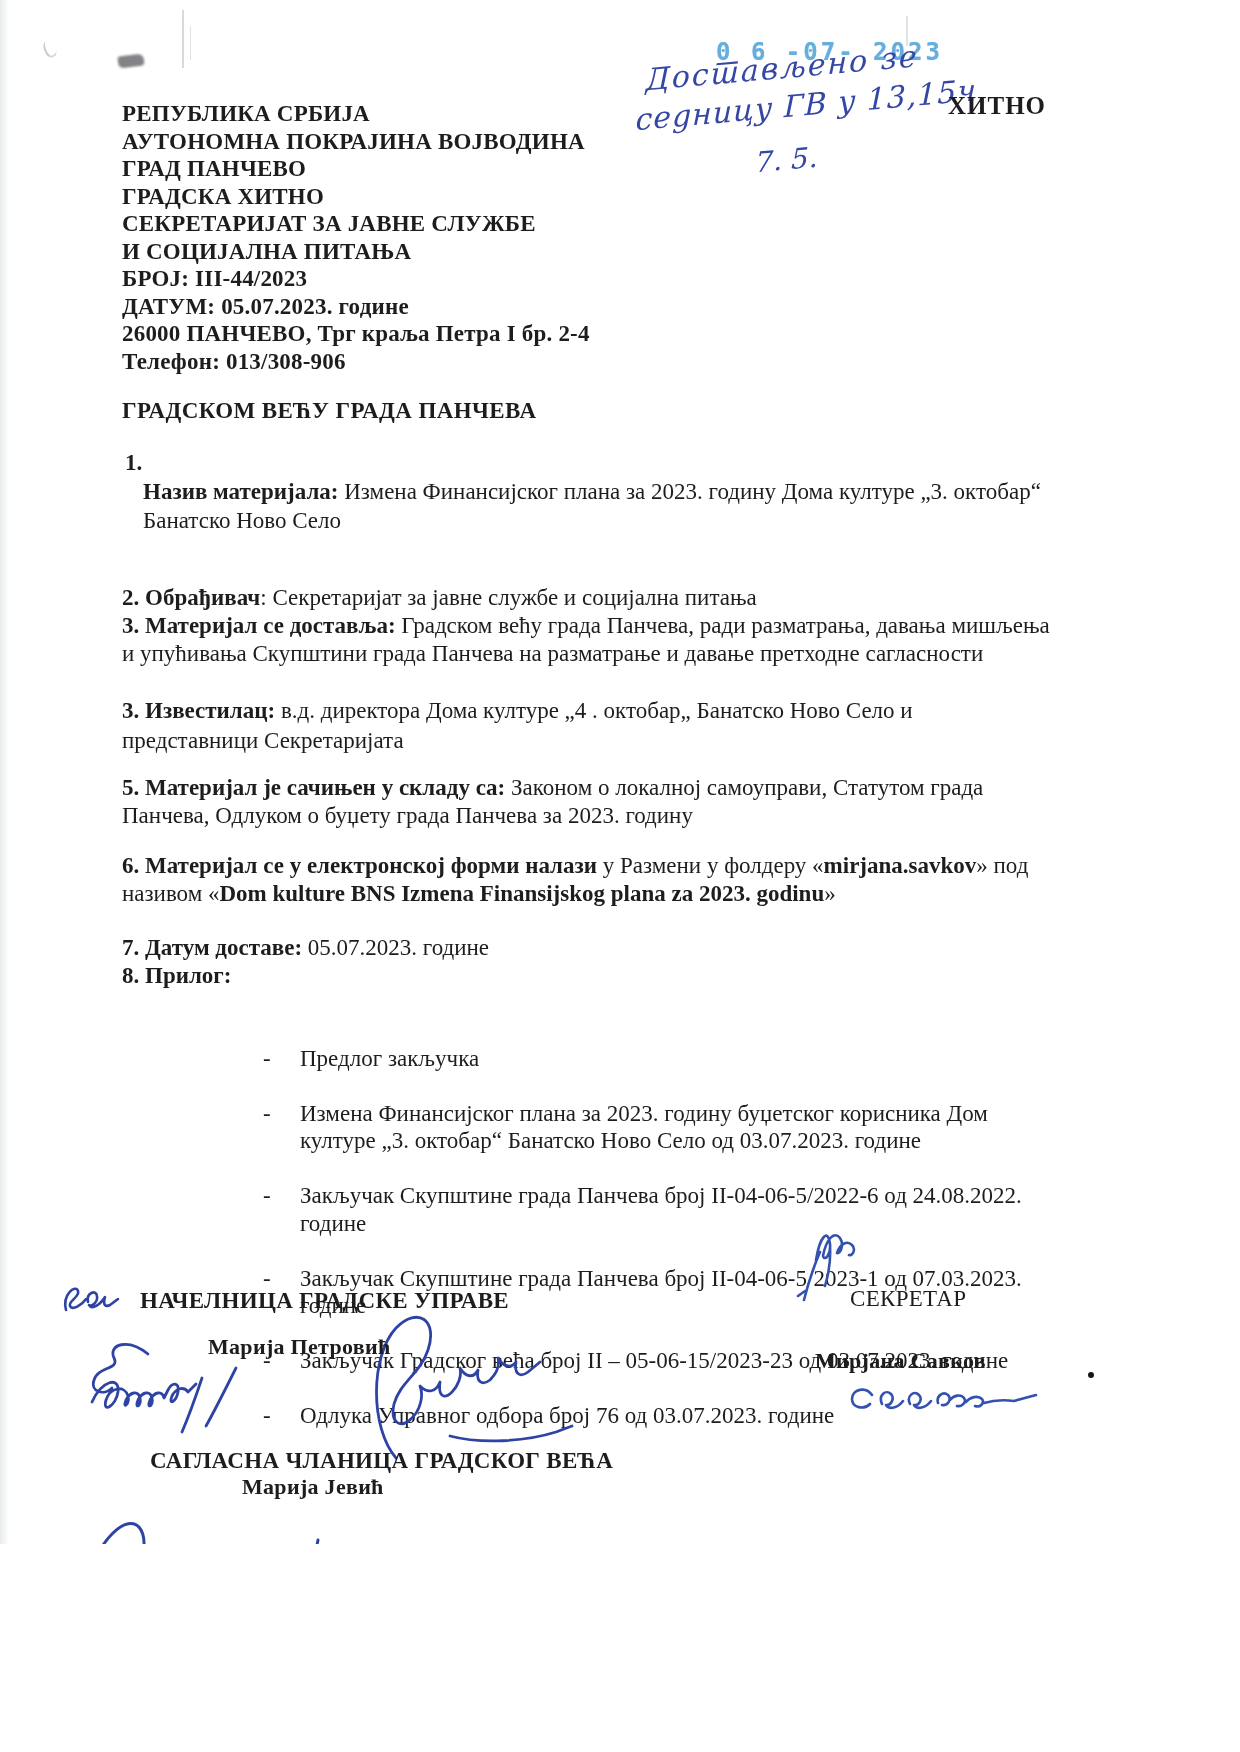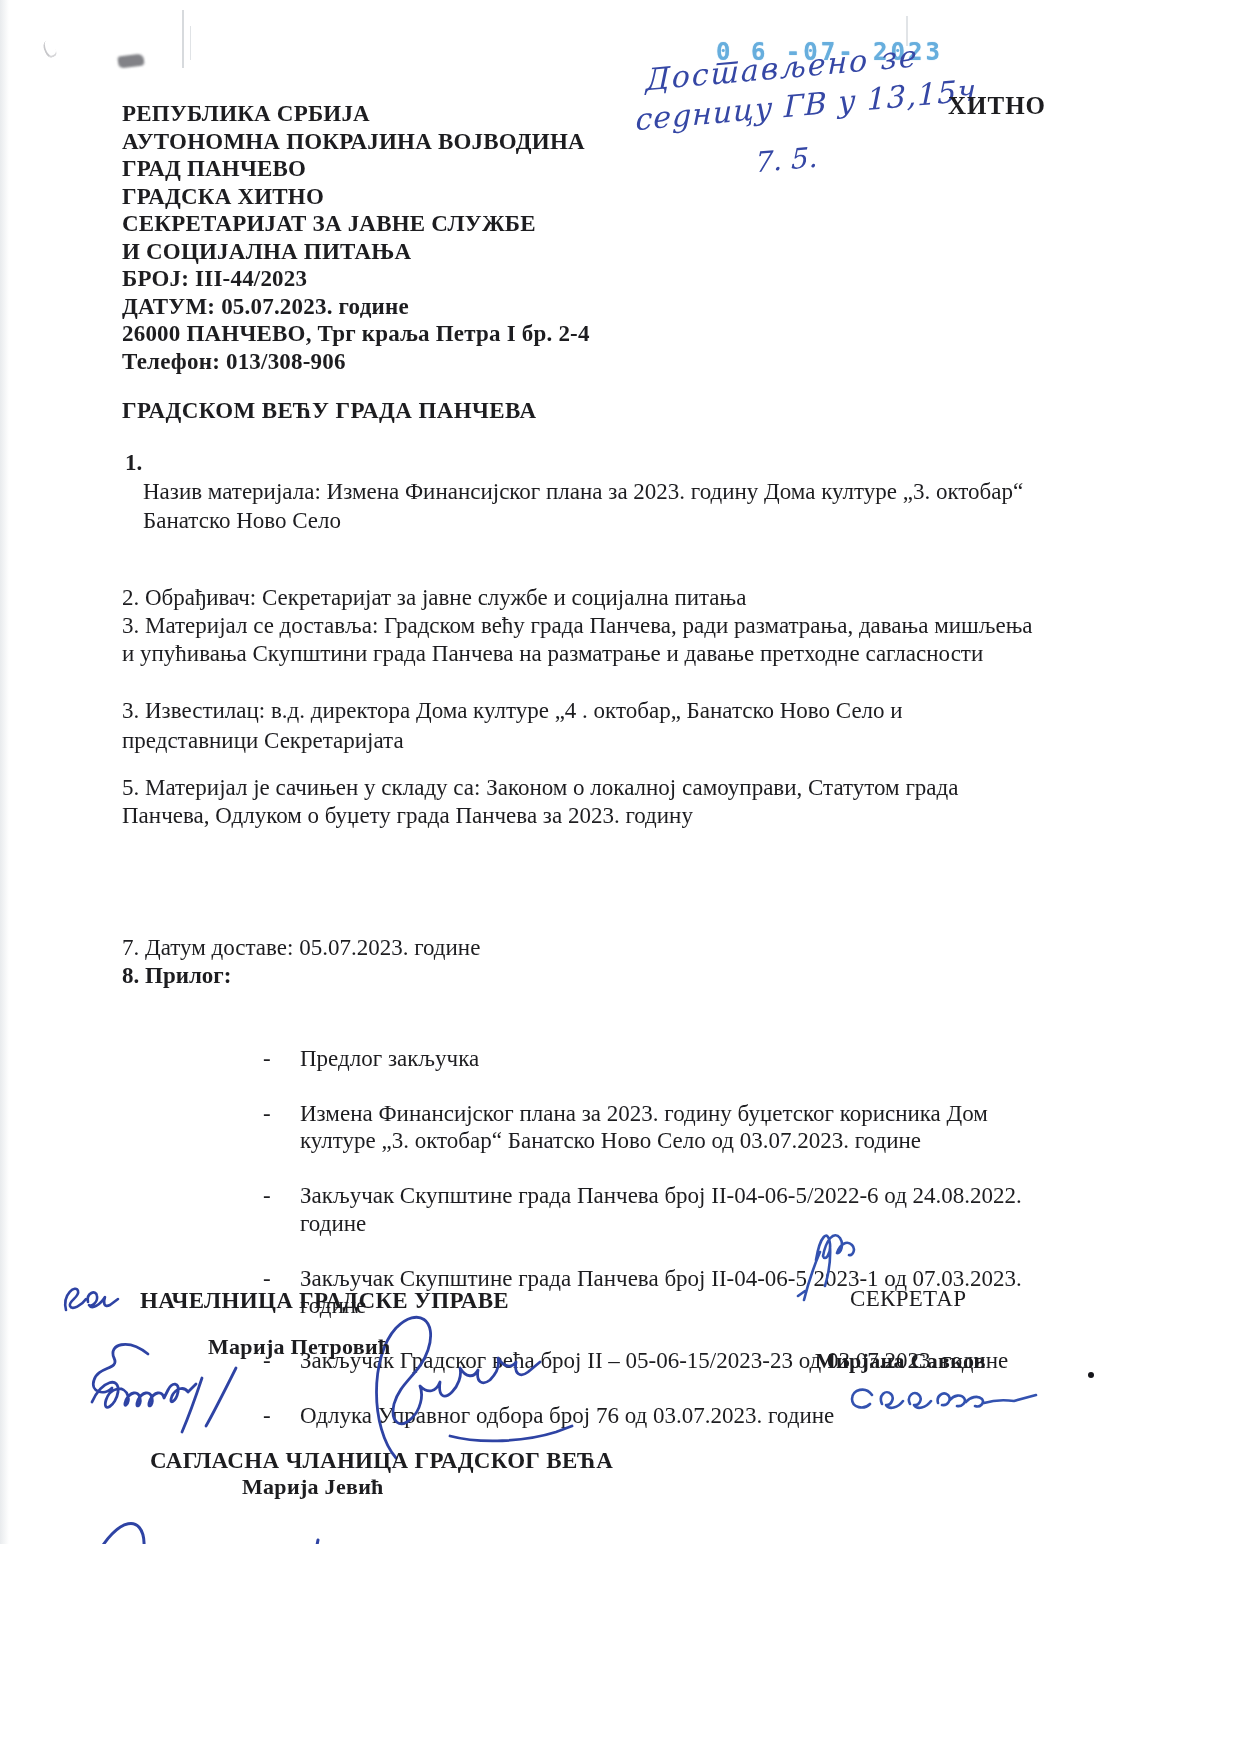--- a/index.html
+++ b/index.html
@@ -30,21 +30,21 @@
   }
   .hand-line1{left:646px;top:62px;font-size:30px;letter-spacing:2px;}
   .hand-line2{left:636px;top:102px;font-size:30px;letter-spacing:1px;}
   .hand-line3{left:756px;top:146px;font-size:28px;}
   .urgent{position:absolute;left:948px;top:92px;font-weight:bold;font-size:25px;letter-spacing:1px;}
 
   .header-block{position:absolute;left:122px;top:100px;font-weight:bold;font-size:23px;line-height:27.5px;letter-spacing:.2px;}
   .recipient{position:absolute;left:122px;top:398px;font-weight:bold;font-size:23px;letter-spacing:.4px;}
 
   .item{position:absolute;left:122px;width:1000px;font-size:23px;line-height:28px;white-space:pre-line;}
-  .b{font-weight:normal;}
+  .b{font-weight:bold;}
   .item1{top:448px;line-height:29px;padding-left:21px;}
   .item1 .num{position:absolute;left:3px;top:0;font-weight:bold;}
   .item2{top:556px;}
   .item3{top:584px;}
   .item4{top:666px;line-height:30px;}
   .item5{top:746px;}
   .item6{top:824px;}
   .item7{top:906px;}
   .item8{top:962px;line-height:27.5px;}
   .item8 .label{position:absolute;left:0;top:0;font-weight:bold;}
@@ -113,20 +113,24 @@
   <div class="item item4">
     <span class="b">3. Известилац:</span><span>  в.д. директора Дома културе „4 . октобар„  Банатско Ново Село и
 представници Секретаријата</span>
   </div>
 
   <div class="item item5">
     <span class="b">5. Материјал је сачињен у складу са:</span><span> Законом о локалној самоуправи, Статутом града
 Панчева, Одлуком о буџету града Панчева за 2023. годину</span>
   </div>
 
+  <div class="item item6">
+    <span class="b">6. Материјал се у електронској форми налази</span><span> у Размени у фолдеру «</span><span class="b">mirjana.savkov</span><span>» под
+називом «</span><span class="b">Dom kulture BNS Izmena Finansijskog plana za 2023. godinu</span><span>»</span>
+  </div>
 
   <div class="item item7">
     <span class="b">7. Датум доставе:</span><span> 05.07.2023. године</span>
   </div>
 
   <div class="item item8">
     <span class="label">8. Прилог:</span>
     <ul class="attach">
       <li>Предлог закључка</li>
       <li>Измена Финансијског плана за 2023. годину буџетског корисника Дом

